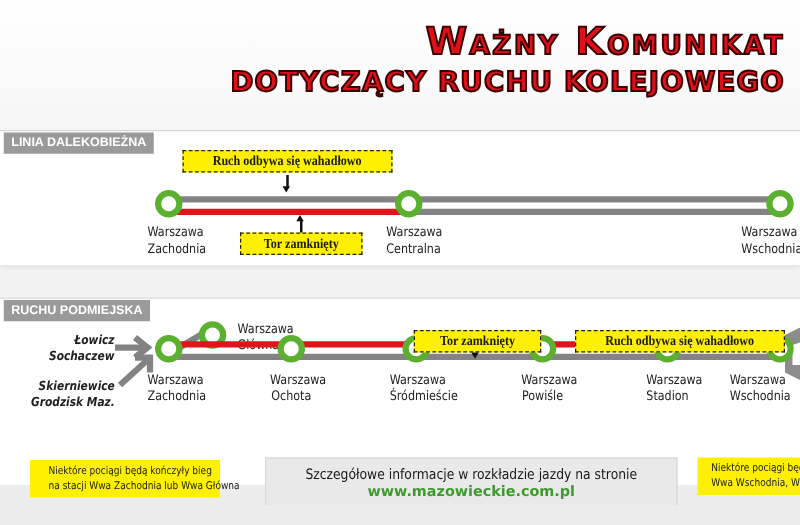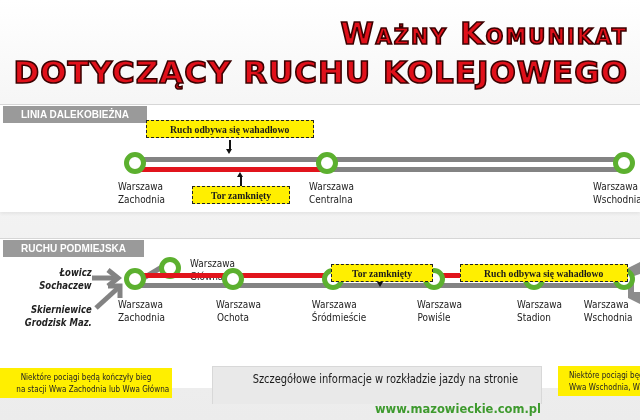--- a/index.html
+++ b/index.html
@@ -1,27 +1,27 @@
 <!DOCTYPE html>
 <html><head>
 <meta charset="utf-8">
 <style>
   * { box-sizing: border-box; margin: 0; padding: 0; }
   html, body { width: 640px; height: 420px; overflow: hidden; background: #ececec; font-family: "Liberation Sans", "DejaVu Sans", sans-serif; }
   .canvas { position: relative; width: 640px; height: 420px; background: linear-gradient(#ffffff 0, #f6f6f6 100px, #ececec 420px); overflow: hidden; }
 
   .title { position: absolute; right: 12px; font-family: "DejaVu Sans", sans-serif; font-weight: bold; color: #e0101a; -webkit-text-stroke: 1.6px #3a0000; letter-spacing: 1px; white-space: nowrap; }
   .title-1 { top: 16px; font-size: 30px; font-variant: small-caps; letter-spacing: 2px; }
-  .title-2 { top: 54px; font-size: 31px; letter-spacing: 1px; }
+  .title-2 { top: 54px; font-size: 22px; letter-spacing: 1px; }
 
   .panel { position: absolute; background: #ffffff; border-top: 1px solid #d6d6d6; }
   .panel-1 { left: 0; top: 104px; width: 640px; height: 108px; box-shadow: 0 2px 3px rgba(0,0,0,0.06); }
   .panel-2 { left: 0; top: 238px; width: 640px; height: 150px; }
 
-  .section-tag { position: absolute; left: 3px; background: #9a9a9a; color: #ffffff; font-family: "Liberation Sans", sans-serif; font-size: 10px; font-weight: bold; padding: 3px 18px; letter-spacing: 0px; }
+  .section-tag { position: absolute; left: 3px; background: #9a9a9a; color: #ffffff; font-family: "Liberation Sans", sans-serif; font-size: 10px; font-weight: bold; padding: 3px 6px; letter-spacing: 0px; }
   .tag-1 { top: 106px; }
   .tag-2 { top: 240px; }
 
   .track { position: absolute; height: 5px; }
   .grey { background: #838383; }
   .red { background: #e1141c; }
 
   .station { position: absolute; width: 22px; height: 22px; border-radius: 50%; background: #ffffff; border: 5px solid #5cb02f; }
 
   .st-label { position: absolute; font-family: "DejaVu Sans", sans-serif; font-size: 10.5px; line-height: 13px; color: #222; text-align: center; transform: scaleX(0.85); transform-origin: center top; white-space: nowrap; }
@@ -34,23 +34,23 @@
   .arrow-up::after { content: ""; position: absolute; left: -3px; top: -4px; border-left: 3.5px solid transparent; border-right: 3.5px solid transparent; border-bottom: 5px solid #111; }
 
   .side-label { position: absolute; text-align: right; font-family: "DejaVu Sans", sans-serif; font-style: italic; font-weight: bold; font-size: 10px; line-height: 13px; color: #222; transform: scaleX(0.85); transform-origin: right top; white-space: nowrap; }
   .side-label span { display: block; }
 
   .big-arrow { position: absolute; }
 
   .note { position: absolute; background: #ffef00; font-family: "DejaVu Sans", sans-serif; font-size: 8.5px; line-height: 12px; color: #222; text-align: center; padding: 3px 4px; white-space: nowrap; }
   .note span { display: block; transform: scaleX(0.85); }
 
-  .info-box { position: absolute; left: 212px; top: 366px; width: 330px; height: 38px; background: #e9e9e9; border: 1px solid #d8d8d8; border-bottom: none; text-align: right; padding-top: 5px; }
+  .info-box { position: absolute; left: 212px; top: 366px; width: 330px; height: 38px; background: #e9e9e9; border: 1px solid #d8d8d8; border-bottom: none; text-align: center; padding-top: 5px; }
   .info-line { font-family: "DejaVu Sans", sans-serif; font-size: 11.5px; color: #1a1a1a; display: block; transform: scaleX(0.86); white-space: nowrap; }
-  .info-link { font-family: "DejaVu Sans", sans-serif; font-size: 11.5px; font-weight: bold; color: #3e9a2e; display: block; margin-top: 16px; white-space: nowrap; }
+  .info-link { font-family: "DejaVu Sans", sans-serif; font-size: 11.5px; font-weight: bold; color: #3e9a2e; display: block; margin-top: 0; white-space: nowrap; }
 </style>
 </head>
 <body>
 
 <div class="canvas">
 
   <div class="title title-1">Ważny Komunikat</div>
   <div class="title title-2">DOTYCZĄCY RUCHU KOLEJOWEGO</div>
 
   <div class="panel panel-1"></div>
@@ -157,21 +157,21 @@
 
   <div class="callout" style="left:331px; top:264px; width:102px; text-align:center; top:264px;">
     <span class="callout-text">Tor zamknięty</span>
   </div>
   <div class="arrow-down" style="left:380px; top:283px; height:0px;"></div>
 
   <div class="callout" style="left:460px; top:264px; width:168px; text-align:center;">
     <span class="callout-text">Ruch odbywa się wahadłowo</span>
   </div>
 
-  <div class="note" style="left:0; top:368px; width:172px;">
+  <div class="note" style="left:24px; top:368px; width:152px;">
     <span>Niektóre pociągi będą kończyły bieg</span>
       <span>na stacji Wwa Zachodnia lub Wwa Główna</span>
   </div>
   <div class="note" style="left:558px; top:366px; width:100px; text-align:left;">
     <span>Niektóre pociągi będ</span>
       <span>Wwa Wschodnia, Wwa</span>
   </div>
 
   <div class="info-box">
     <span class="info-line">Szczegółowe informacje w rozkładzie jazdy na stronie</span>

